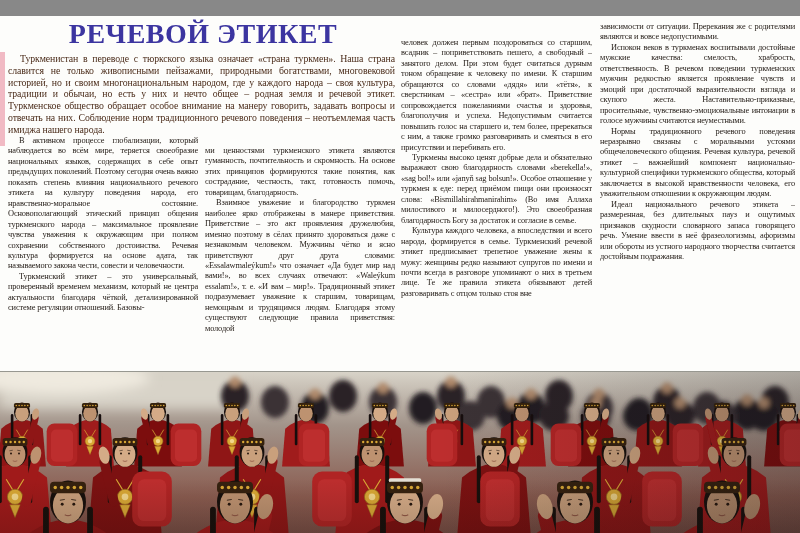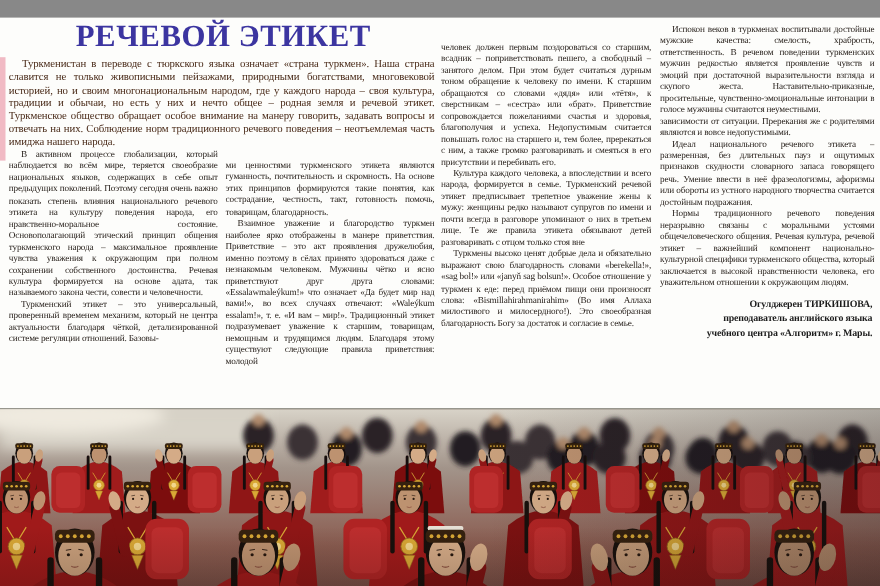--- a/index.html
+++ b/index.html
@@ -53,34 +53,29 @@
     <p class="para">Туркменский этикет – это универсальный, проверенный временем механизм, который не центра актуальности благодаря чёткой, детализированной системе регуляции отношений. Базовы-</p>
   </div>
 
   <div class="col col2">
     <p class="para cont">ми ценностями туркменского этикета являются гуманность, почтительность и скромность. На основе этих принципов формируются такие понятия, как сострадание, честность, такт, готовность помочь, товарищам, благодарность.</p>
     <p class="para">Взаимное уважение и благородство туркмен наиболее ярко отображены в манере приветствия. Приветствие – это акт проявления дружелюбия, именно поэтому в сёлах принято здороваться даже с незнакомым человеком. Мужчины чётко и ясно приветствуют друг друга словами: «Essalawmaleýkum!» что означает «Да будет мир над вами!», во всех случаях отвечают: «Waleýkum essalam!», т. е. «И вам – мир!». Традиционный этикет подразумевает уважение к старшим, товарищам, немощным и трудящимся людям. Благодаря этому существуют следующие правила приветствия: молодой</p>
   </div>
 
   <div class="col col3">
     <p class="para cont">человек должен первым поздороваться со старшим, всадник – поприветствовать пешего, а свободный – занятого делом. При этом будет считаться дурным тоном обращение к человеку по имени. К старшим обращаются со словами «дядя» или «тётя», к сверстникам – «сестра» или «брат». Приветствие сопровождается пожеланиями счастья и здоровья, благополучия и успеха. Недопустимым считается повышать голос на старшего и, тем более, пререкаться с ним, а также громко разговаривать и смеяться в его присутствии и перебивать его.</p>
+    <p class="para">Туркмены высоко ценят добрые дела и обязательно выражают свою благодарность словами «berekella!», «sag bol!» или «janyň sag bolsun!». Особое отношение у туркмен к еде: перед приёмом пищи они произносят слова: «Bismillahirahmanirahim» (Во имя Аллаха милостивого и милосердного!). Это своеобразная благодарность Богу за достаток и согласие в семье.</p>
     <p class="para">Культура каждого человека, а впоследствии и всего народа, формируется в семье. Туркменский речевой этикет предписывает трепетное уважение жены к мужу: женщины редко называют супругов по имени и почти всегда в разговоре упоминают о них в третьем лице. Те же правила этикета обязывают детей разговаривать с отцом только стоя вне</p>
-    <p class="para">Туркмены высоко ценят добрые дела и обязательно выражают свою благодарность словами «berekella!», «sag bol!» или «janyň sag bolsun!». Особое отношение у туркмен к еде: перед приёмом пищи они произносят слова: «Bismillahirahmanirahim» (Во имя Аллаха милостивого и милосердного!). Это своеобразная благодарность Богу за достаток и согласие в семье.</p>
   </div>
 
   <div class="col col4">
+    <p class="para cont">зависимости от ситуации. Пререкания же с родителями являются и вовсе недопустимыми.</p>
     <p class="para">Испокон веков в туркменах воспитывали достойные мужские качества: смелость, храбрость, ответственность. В речевом поведении туркменских мужчин редкостью является проявление чувств и эмоций при достаточной выразительности взгляда и скупого жеста. Наставительно-приказные, просительные, чувственно-эмоциональные интонации в голосе мужчины считаются неуместными.</p>
-    <p class="para cont">зависимости от ситуации. Пререкания же с родителями являются и вовсе недопустимыми.</p>
+    <p class="para">Нормы традиционного речевого поведения неразрывно связаны с моральными устоями общечеловеческого общения. Речевая культура, речевой этикет – важнейший компонент национально-культурной специфики туркменского общества, который заключается в высокой нравственности человека, его уважительном отношении к окружающим людям.</p>
     <p class="para">Идеал национального речевого этикета – размеренная, без длительных пауз и ощутимых признаков скудности словарного запаса говорящего речь. Умение ввести в неё фразеологизмы, афоризмы или обороты из устного народного творчества считается достойным подражания.</p>
-    <p class="para">Нормы традиционного речевого поведения неразрывно связаны с моральными устоями общечеловеческого общения. Речевая культура, речевой этикет – важнейший компонент национально-культурной специфики туркменского общества, который заключается в высокой нравственности человека, его уважительном отношении к окружающим людям.</p>
-    <div class="byline">
-      <div>Огулджерен ТИРКИШОВА,</div>
-      <div>преподаватель английского языка</div>
-      <div>учебного центра «Алгоритм» г. Мары.</div>
-    </div>
   </div>
 
   <div class="photo" role="img" aria-label="Женщины в традиционных туркменских красных бархатных платьях, расшитых тюбетейках и с национальными золотыми украшениями сидят в зале на красных креслах и поднимают правую руку; позади — зрители в тёмных костюмах">
     <svg id="photo-svg" width="800" height="178" xmlns="http://www.w3.org/2000/svg">
         <defs>
     <linearGradient id="bgG" x1="0" y1="0" x2="0" y2="1">
       <stop offset="0" stop-color="#d8d3c8"></stop>
             <stop offset="0.3" stop-color="#a2948a"></stop>
       <stop offset="0.7" stop-color="#8a5c50"></stop>
             <stop offset="1" stop-color="#6e4840"></stop>

